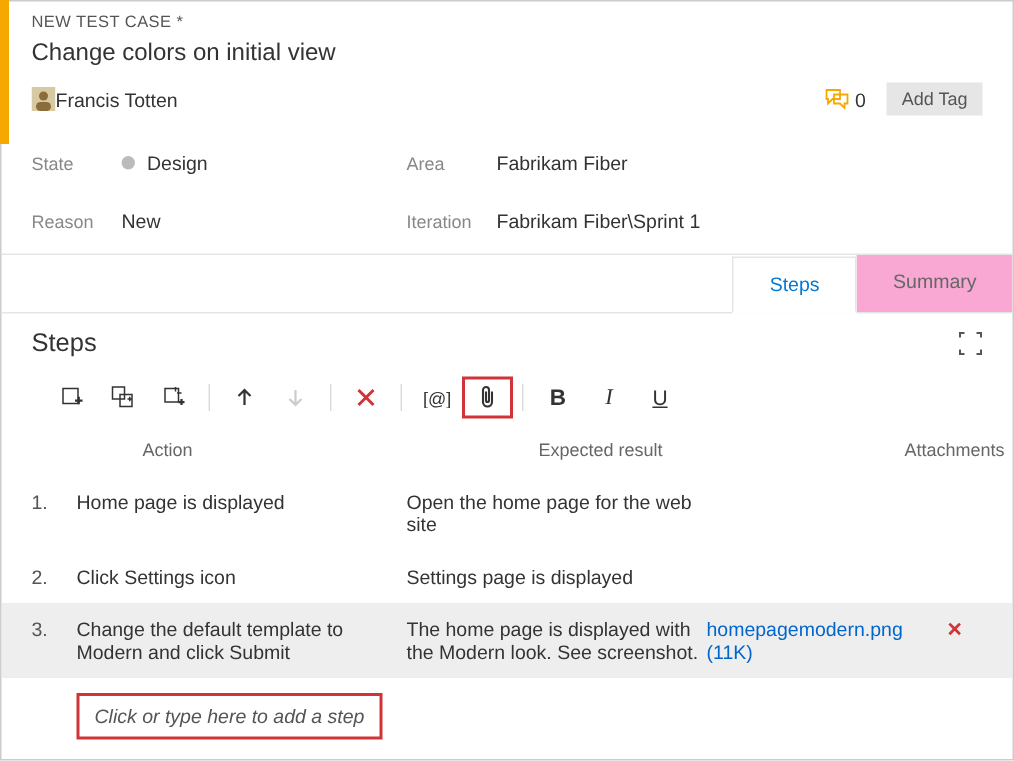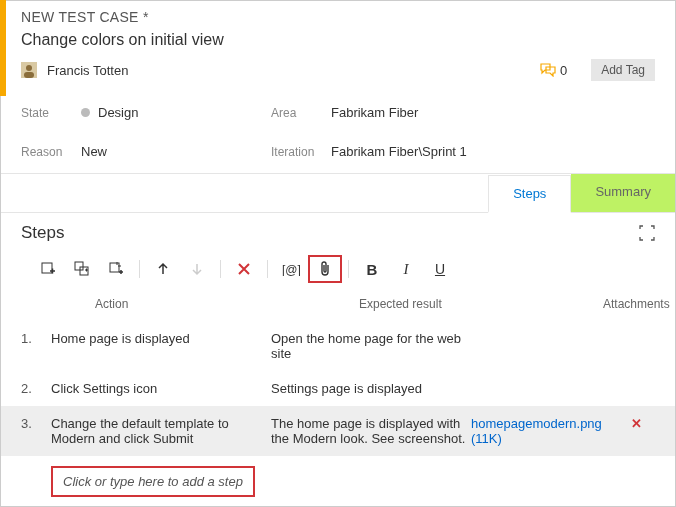--- a/index.html
+++ b/index.html
@@ -1,33 +1,33 @@
 <!DOCTYPE html>
 <html><head>
 <meta charset="utf-8">
 <style>
   * { box-sizing: border-box; margin: 0; padding: 0; }
   body { font-family: "Segoe UI", Arial, sans-serif; font-size: 14px; color: #333; background: #fff; width: 676px; height: 507px; overflow: hidden; border: 1px solid #ccc; }
   .orange-bar { position: absolute; left: 0; top: 0; width: 6px; height: 96px; background: #f7a800; }
   .header { padding: 8px 20px 0 20px; }
-  .tab-label { font-size: 14px; color: #555; letter-spacing: 0.3px; }
+  .tab-label { font-size: 11px; color: #555; letter-spacing: 0.3px; }
   .title { font-size: 16px; font-weight: 300; color: #333; margin: 6px 0 10px 0; }
-  .meta-row { display: flex; align-items: center; gap: 10px; padding-bottom: 8px; }
+  .meta-row { display: flex; align-items: center; padding-bottom: 8px; }
   .avatar { width: 16px; height: 16px; }
   .assigned { font-size: 13px; color: #333; }
   .disc { display: inline-flex; align-items: center; gap: 4px; margin-left: auto; color: #333; font-size: 13px; }
   .add-tag { background: #e6e6e6; padding: 4px 10px; font-size: 12px; color: #555; margin-left: 14px; cursor: pointer; }
   .fields { display: grid; grid-template-columns: 60px 190px 60px 1fr; row-gap: 24px; align-items: center; padding: 16px 20px 14px 20px; border-bottom: 1px solid #e5e5e5; }
   .fld-label { font-size: 12px; color: #888; }
   .fld-val { font-size: 13px; color: #333; }
   .state-dot { width: 9px; height: 9px; border-radius: 50%; background: #bbb; display: inline-block; margin-right: 8px; }
   .tabs-row { display: flex; justify-content: flex-end; border-bottom: 1px solid #e5e5e5; }
   .tab { padding: 10px 24px; font-size: 13px; color: #666; cursor: pointer; }
   .tab.active { color: #0078d4; border-bottom: 2px solid #fff; background: #fff; position: relative; top: 1px; border-top: 1px solid #e5e5e5; border-left: 1px solid #e5e5e5; border-right: 1px solid #e5e5e5; }
-  .tab.inactive { background: #bef264; }
+  .tab.inactive { background: #f9a8d4; }
   .steps-head { display: flex; align-items: center; padding: 10px 20px 6px 20px; }
   .steps-title { font-size: 17px; font-weight: 400; color: #333; }
   .expand { margin-left: auto; color: #555; }
   .toolbar { display: flex; align-items: center; gap: 0; padding: 6px 20px 10px 30px; }
   .tbtn { width: 34px; height: 28px; display: inline-flex; align-items: center; justify-content: center; cursor: pointer; color: #333; }
   .tbtn.disabled { color: #bbb; }
   .tsep { width: 1px; height: 18px; background: #ddd; margin: 0 6px; }
   .tbtn.del { color: #d13438; }
   .attach-box { border: 2px solid #d13438; }
   .cols { display: grid; grid-template-columns: 30px 220px 200px 1fr; padding: 4px 24px 10px 20px; font-size: 12px; color: #666; gap: 44px; }

